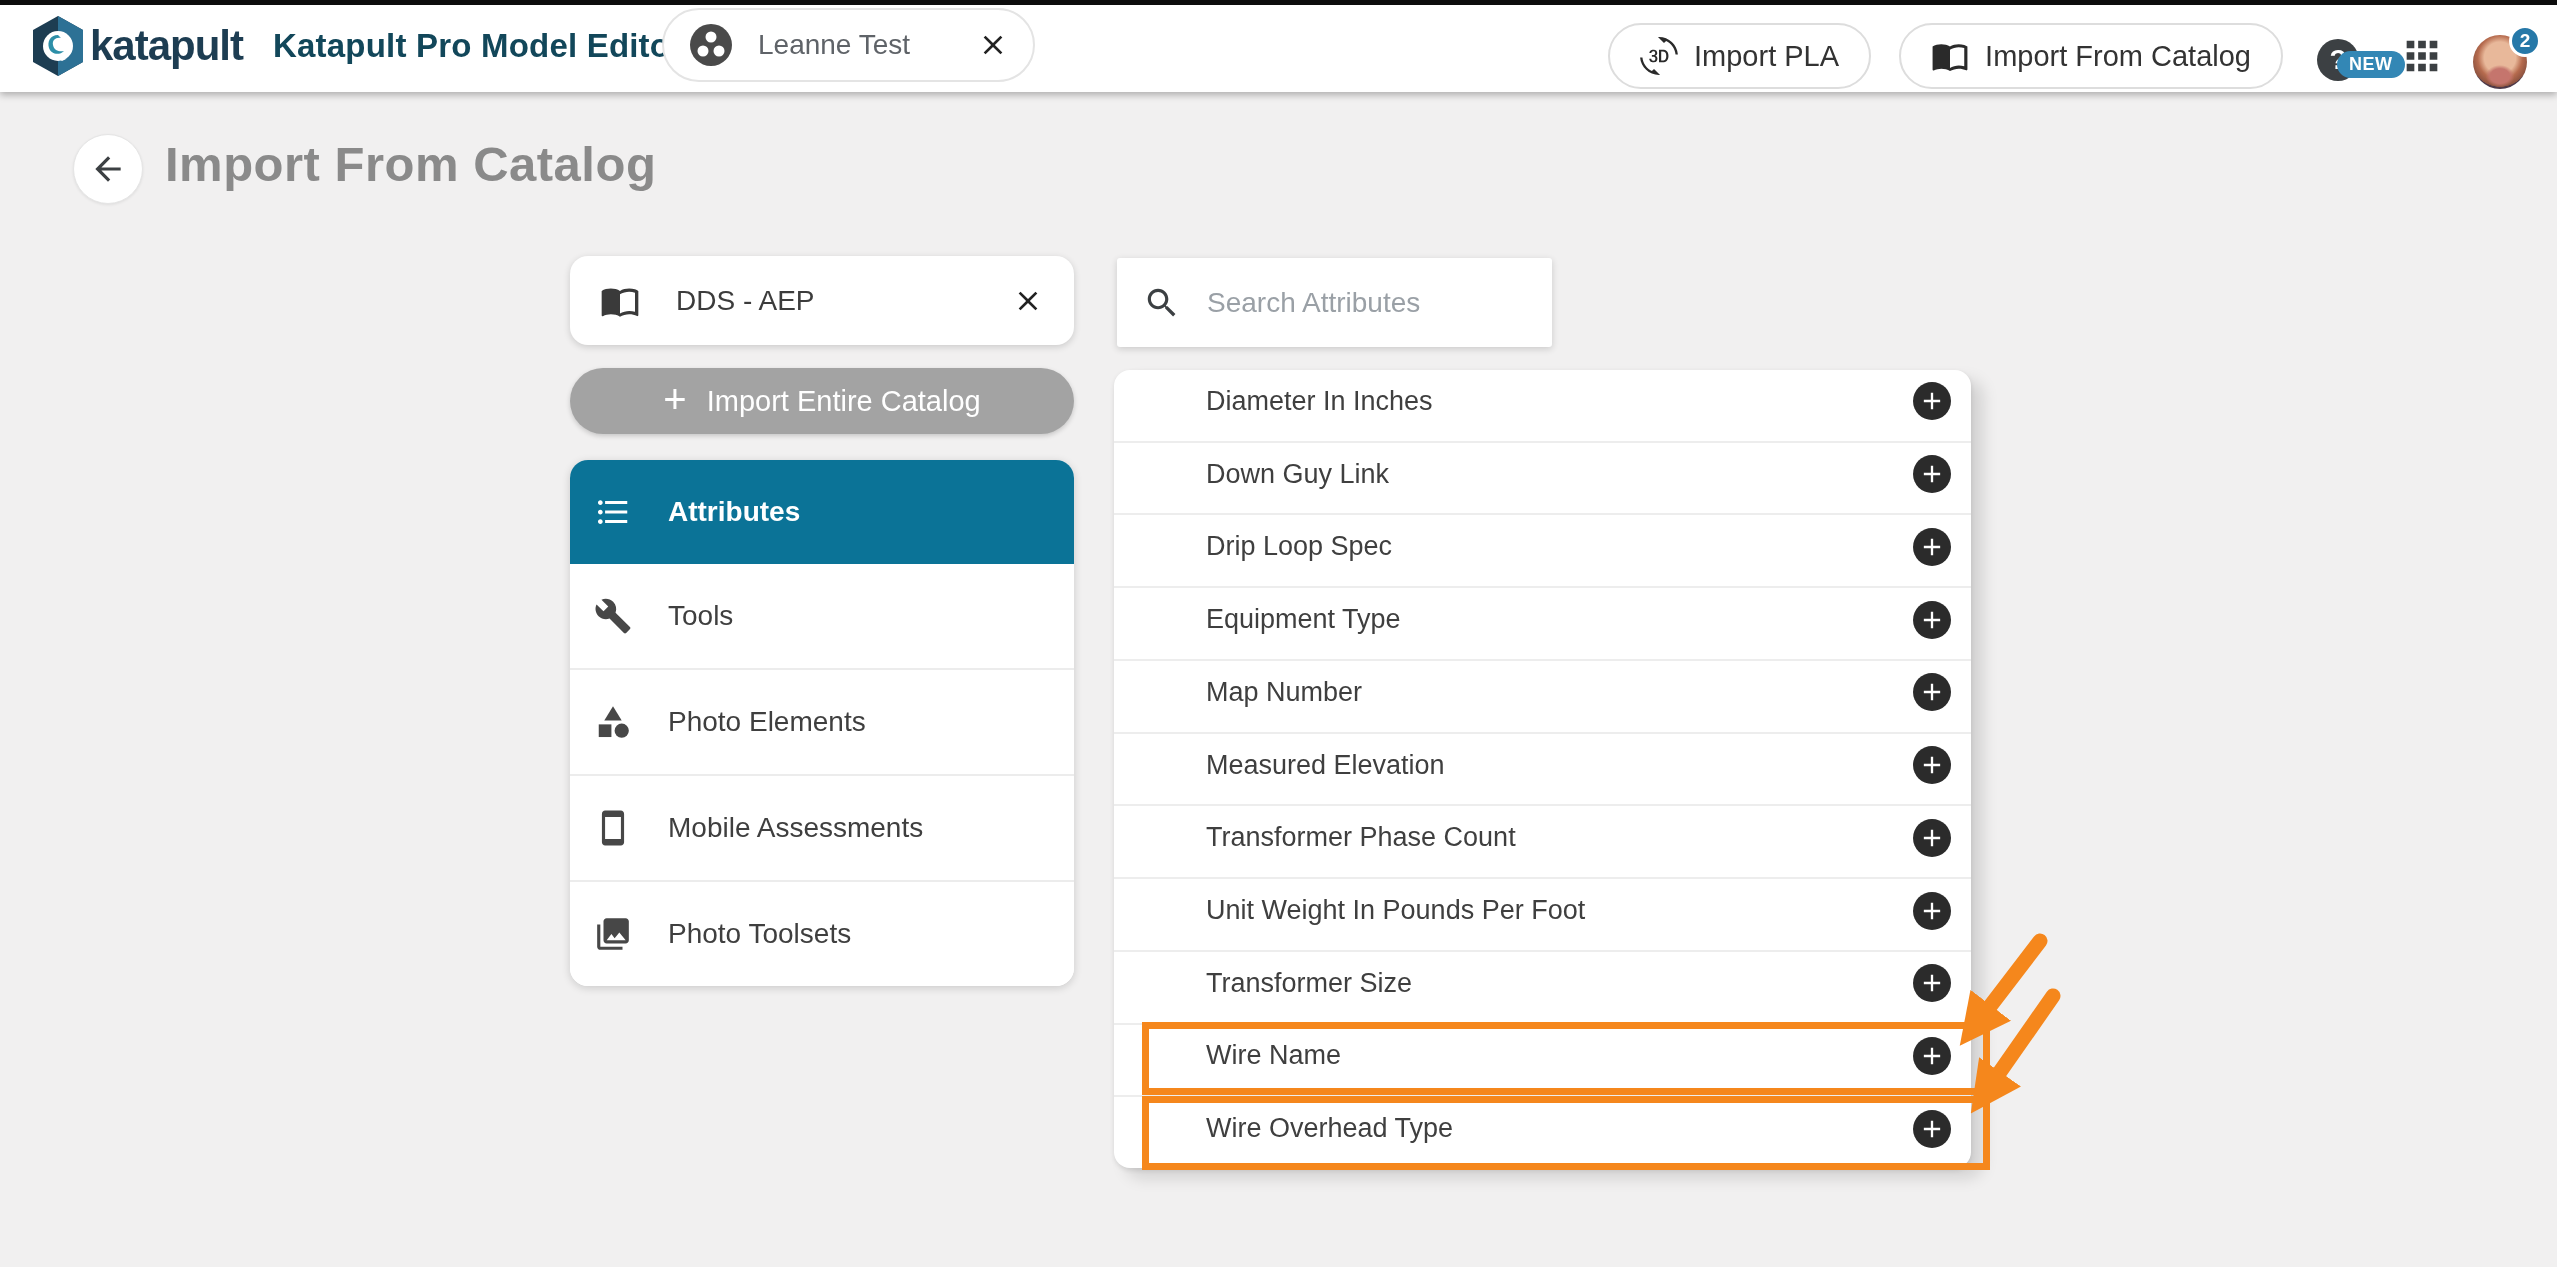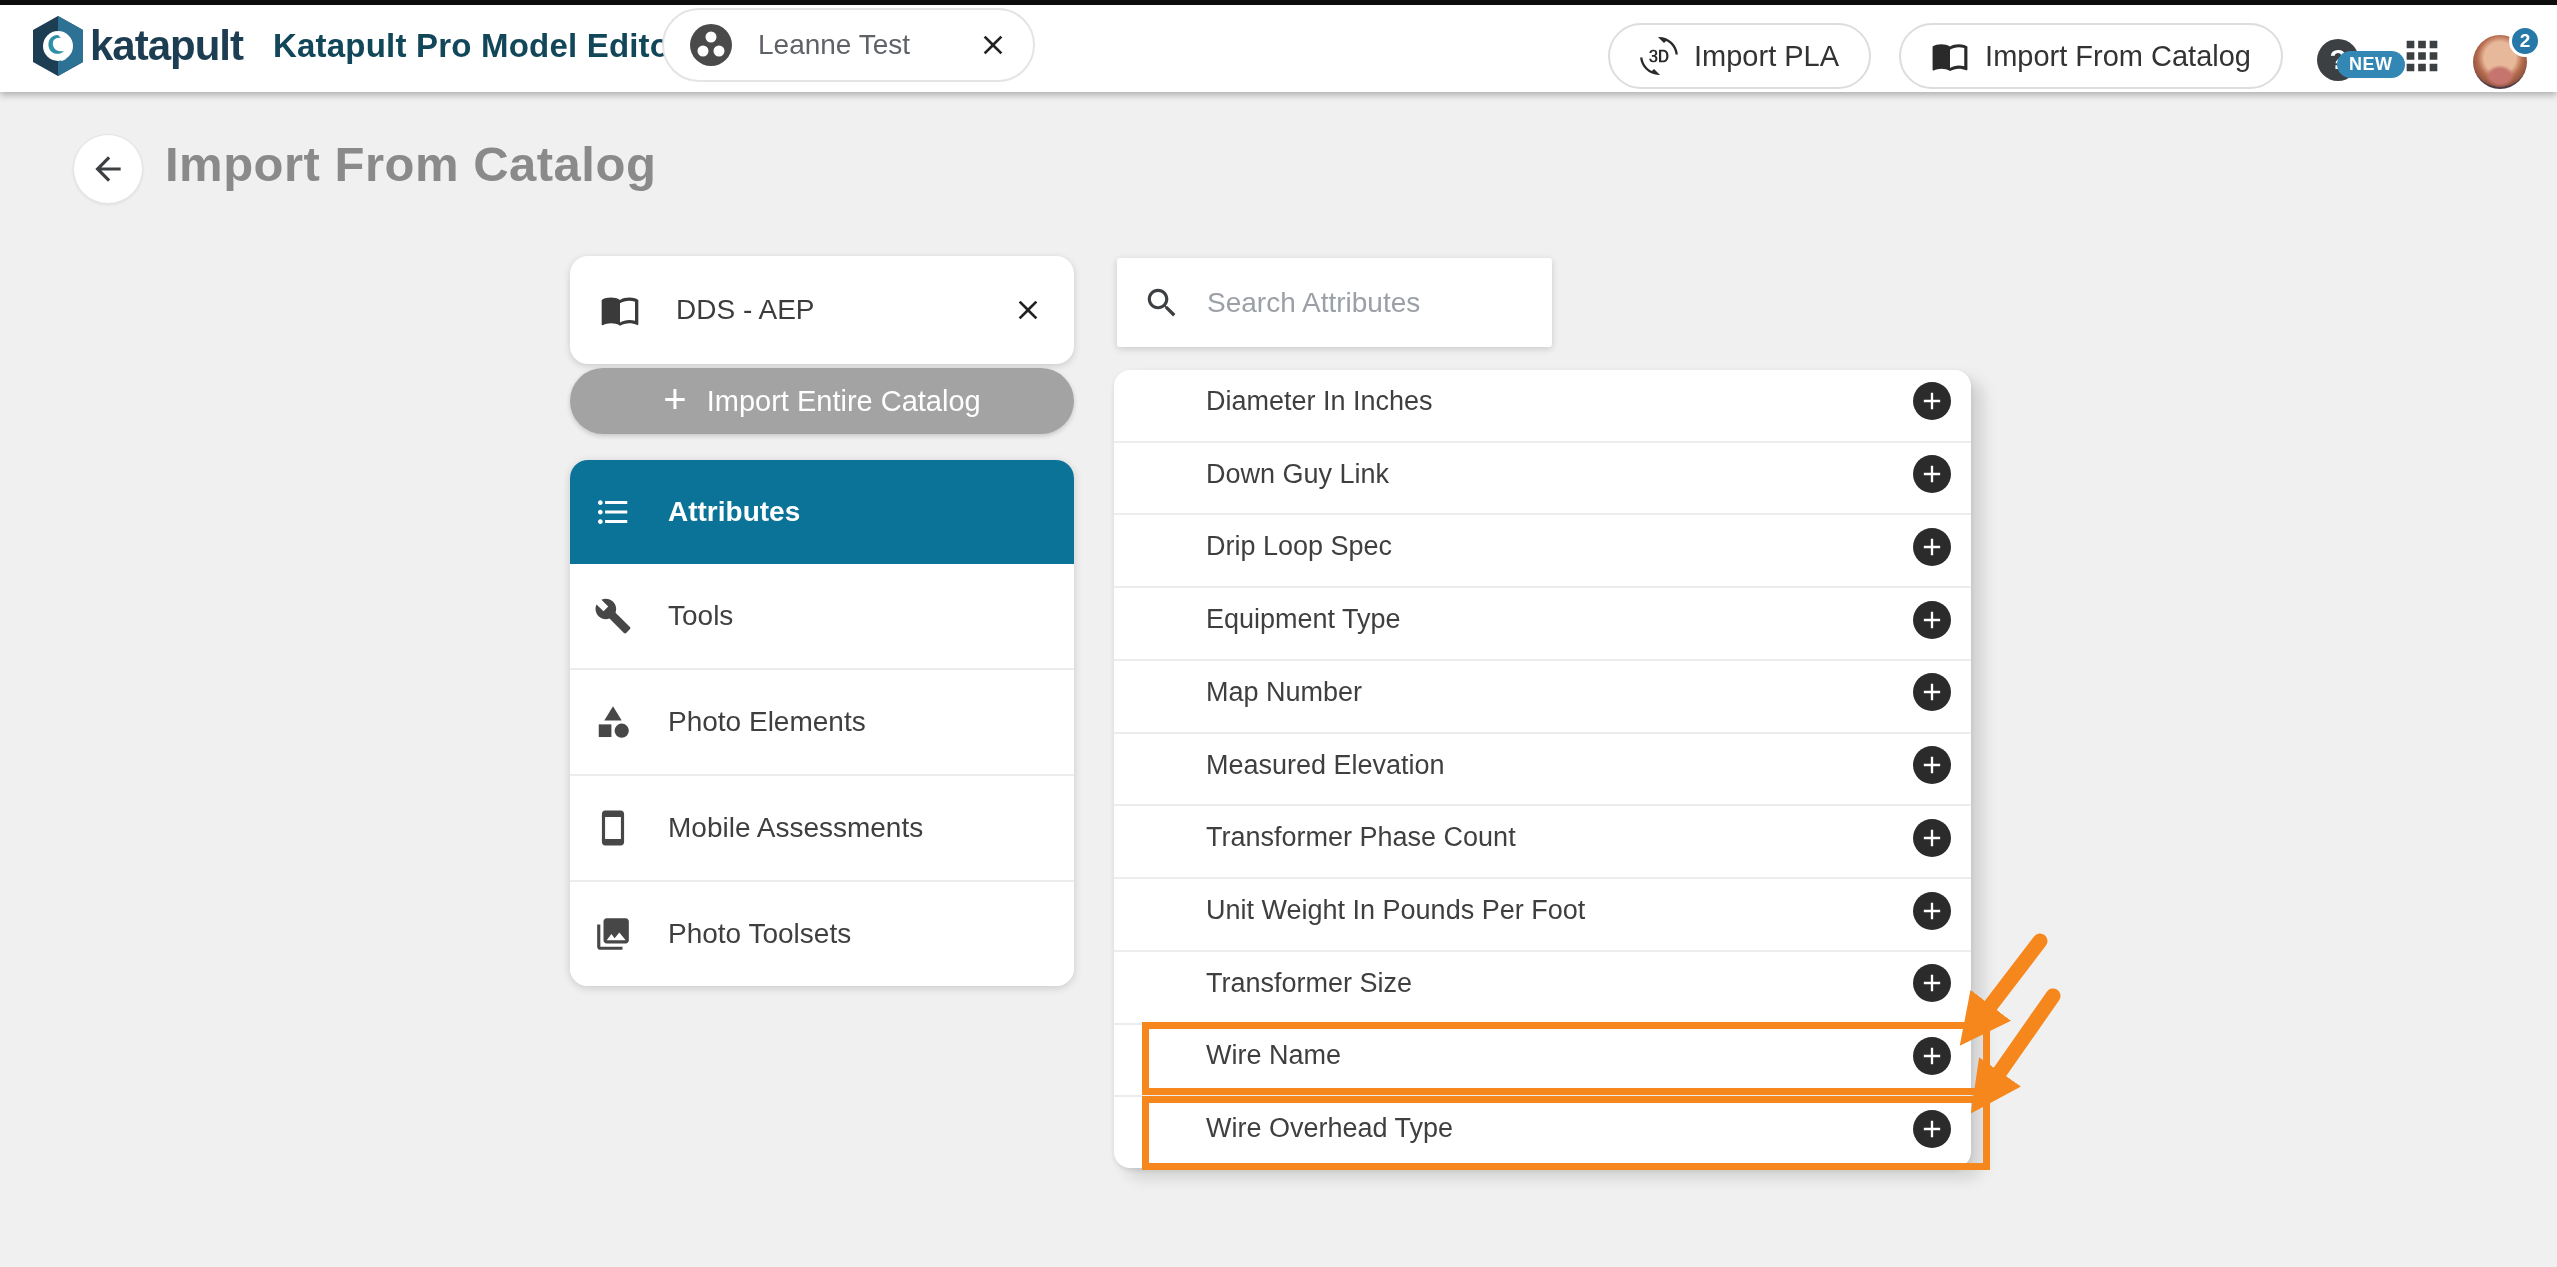--- a/index.html
+++ b/index.html
@@ -46,21 +46,21 @@
 
   
   .back-circle { position:absolute; left:73px; top:134px; width:70px; height:70px; border-radius:50%;
                  background:#fff; border:1px solid #e5e5e5; box-shadow:0 1px 3px rgba(0,0,0,.08);
                  display:flex; align-items:center; justify-content:center; cursor:pointer; }
   .back-circle svg { width:38px; height:38px; color:#3c4043; }
   .page-title { position:absolute; left:165px; top:136px; font-size:49px; color:#8a8a8a; font-weight:bold;
                 letter-spacing:.5px; }
 
   
-  .catalog-card { position:absolute; left:570px; top:256px; width:504px; height:108px; background:#fff;
+  .catalog-card { position:absolute; left:570px; top:256px; width:504px; height:89px; background:#fff;
                   border-radius:18px; box-shadow:0 2px 7px rgba(0,0,0,.16); display:flex; align-items:center;
                   padding:0 30px; }
   .catalog-card .book-ic { width:40px; height:40px; color:#3a3a3a; flex:0 0 auto; }
   .catalog-card .cat-label { font-size:28px; color:#3c3c3c; margin-left:36px; flex:1; }
 
   .import-entire { position:absolute; left:570px; top:368px; width:504px; height:66px; border:none;
                    border-radius:34px; background:#a3a3a3; color:#fff; display:flex; align-items:center;
                    justify-content:center; gap:20px; font-size:29px; cursor:pointer;
                    box-shadow:0 2px 5px rgba(0,0,0,.18); font-family:inherit; }
   .import-entire .plus-glyph { font-size:40px; font-weight:normal; line-height:1; margin-top:-4px; }

